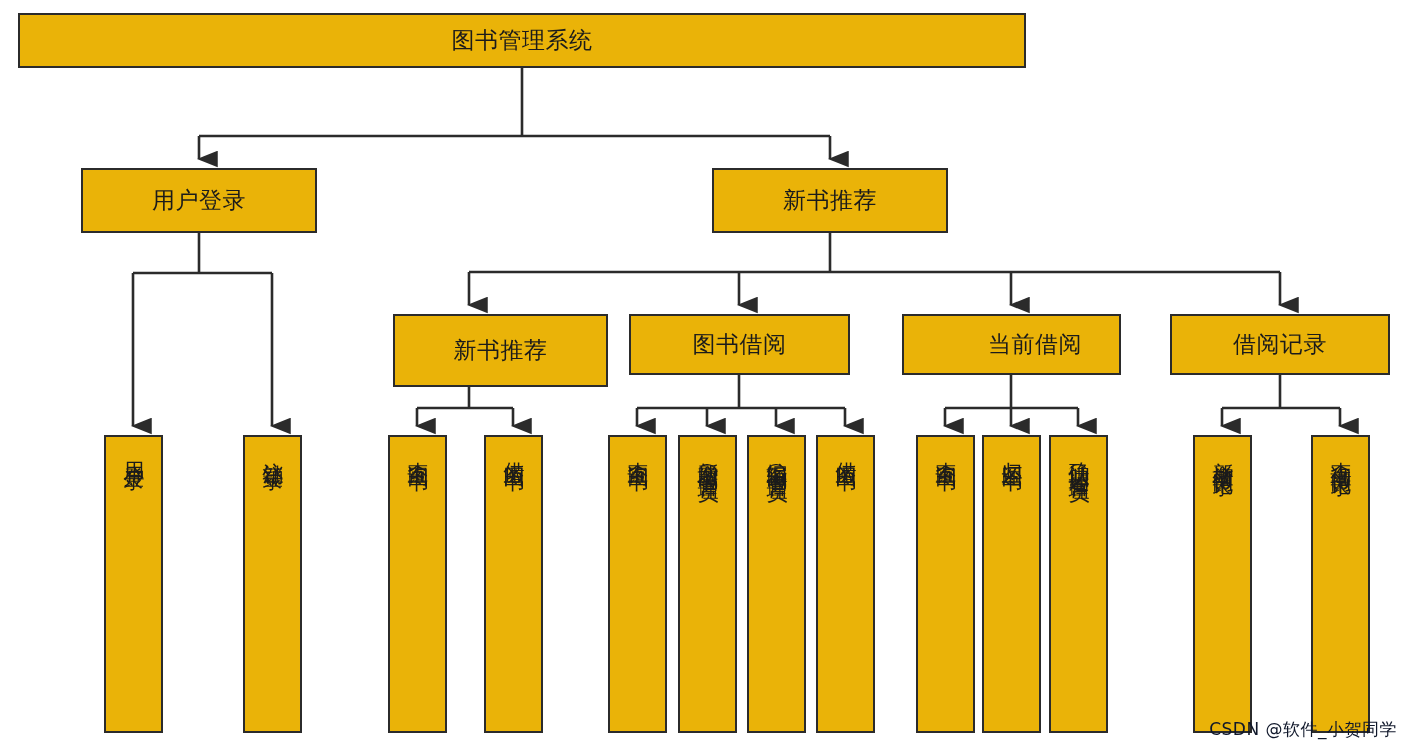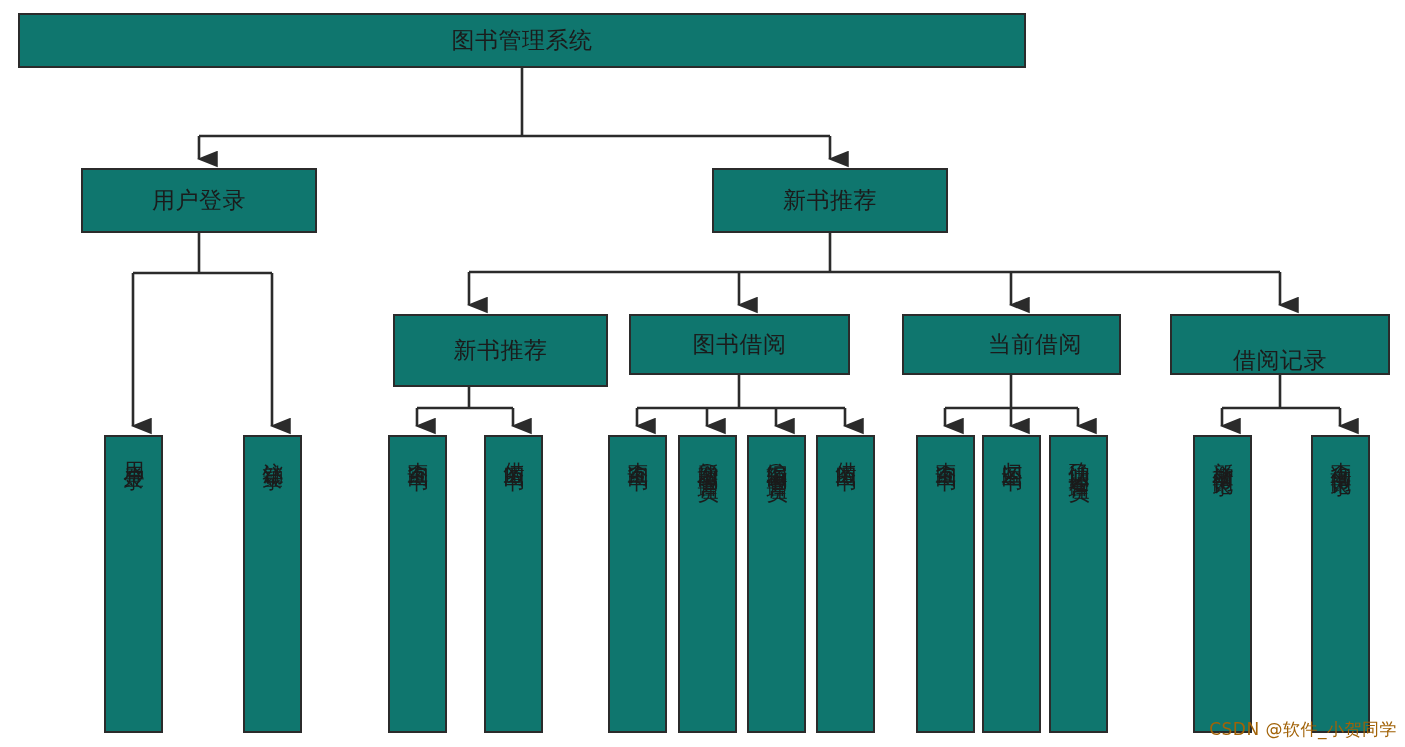--- a/index.html
+++ b/index.html
@@ -23,21 +23,21 @@
     left: 0;
     top: 0;
     width: 1405px;
     height: 747px;
     pointer-events: none;
   }
   .node {
     position: absolute;
     box-sizing: border-box;
     border: 2.5px solid #2b2b2b;
-    background: #0f766e;
+    background: #eab308;
     display: flex;
     align-items: center;
     justify-content: center;
     color: #1b1b1b;
     line-height: 1.15;
   }
   .node .label {
     display: block;
     text-align: center;
     white-space: pre-line;
@@ -60,21 +60,21 @@
     font-size: 21px;
     letter-spacing: 3px;
     white-space: nowrap;
     line-height: 1;
   }
   #watermark {
     position: absolute;
     right: 8px;
     bottom: 6px;
     font-size: 17px;
-    color: #a16207;
+    color: #0f172a;
     letter-spacing: 0.5px;
     user-select: none;
     white-space: nowrap;
   }
 </style>
 </head>
 <body>
 
 <div id="diagram-root">
 
@@ -145,21 +145,21 @@
   </div>
 
   <div class="node horizontal" style="left:629px; top:314px; width:221px; height:61px;">
     <span class="label">图书借阅</span>
   </div>
 
   <div class="node horizontal" style="left:902px; top:314px; width:219px; height:61px;padding-left:47px;">
     <span class="label">当前借阅</span>
   </div>
 
-  <div class="node horizontal" style="left:1170px; top:314px; width:220px; height:61px;align-items:flex-end;">
+  <div class="node horizontal" style="left:1170px; top:314px; width:220px; height:61px;">
     <span class="label">借阅记录</span>
   </div>
 
   <div class="node vertical" style="left:104px; top:435px; width:59px; height:298px;">
     <span class="label">用户登录</span>
   </div>
 
   <div class="node vertical" style="left:243px; top:435px; width:59px; height:298px;">
     <span class="label">注销登录</span>
   </div>

